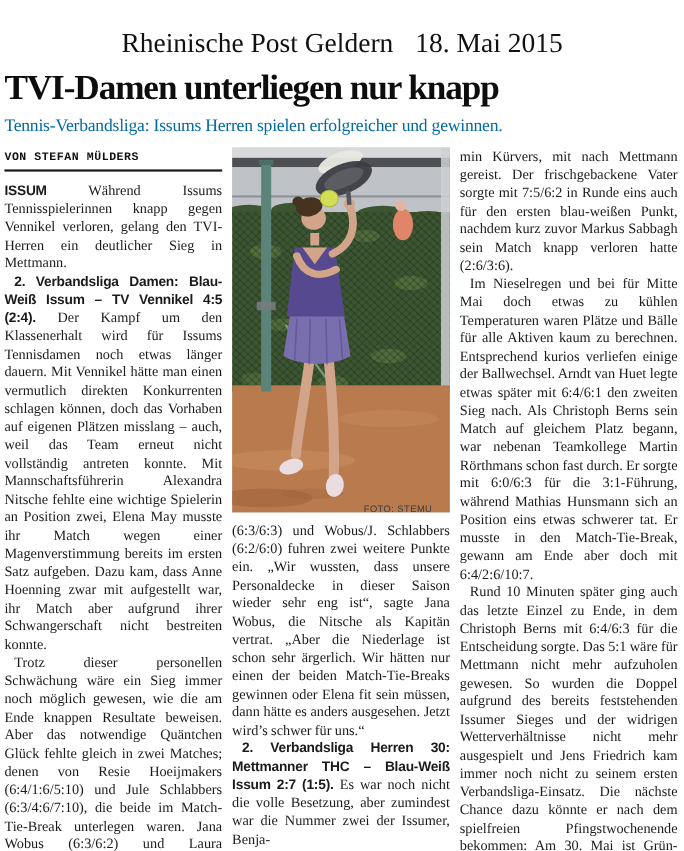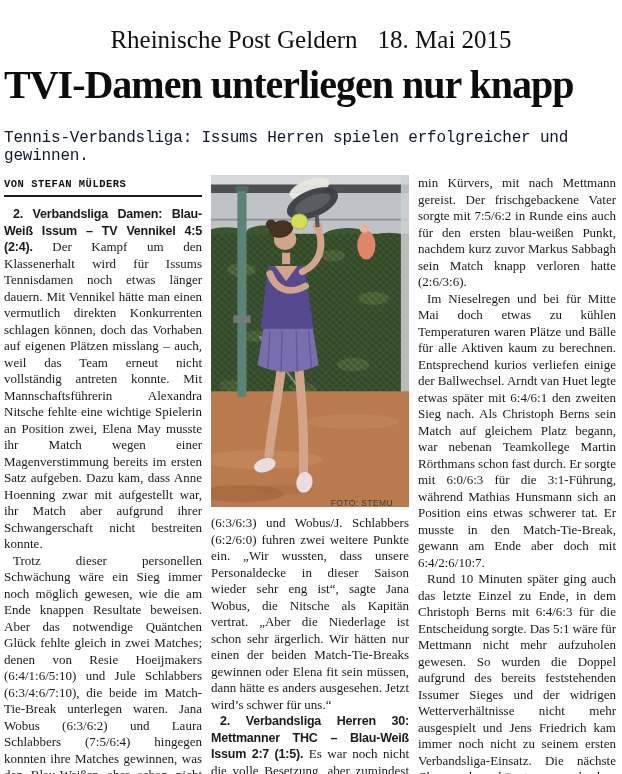--- a/index.html
+++ b/index.html
@@ -3,24 +3,24 @@
 <meta charset="utf-8">
 <style>
   * { margin:0; padding:0; box-sizing:border-box; }
   html,body { width:622px; height:774px; background:#ffffff; overflow:hidden; }
   body { font-family:"Liberation Serif", serif; color:#1a1a1a; padding:0 4px; }
 
   .masthead { text-align:center; margin-top:26px; font-size:25px; color:#111;
               white-space:nowrap; }
   .masthead .date { margin-left:20px; }
 
-  .headline { font-size:40px; font-weight:700; letter-spacing:-1px; color:#0d0d0d;
-              margin:7px 0 21px 0; white-space:nowrap; }
+  .headline { font-size:32px; font-weight:700; letter-spacing:-1px; color:#0d0d0d;
+              margin:7px 0 8px 0; white-space:nowrap; }
 
-  .deck { font-size:16px; color:#0f172a; margin:0 0 10px 0; letter-spacing:-0.2px;font-family:Liberation Mono, monospace; }
+  .deck { font-size:16px; color:#0369a1; margin:0 0 10px 0; letter-spacing:-0.2px; }
 
   .article-row { display:flex; gap:9px; align-items:flex-start; }
   .col { flex:0 0 198px; width:198px; }
 
   .byline-block { font-family:Liberation Mono, monospace; font-size:10.5px;
                   font-weight:700; letter-spacing:0.5px; color:#111;
                   padding:3px 0 5px 0; border-bottom:2px solid #1a1a1a;
                   margin-bottom:9px; }
 
   .body-p { font-size:13px; line-height:16.5px; text-align:justify;
@@ -46,20 +46,24 @@
 
 <h1 class="headline">TVI-Damen unterliegen nur knapp</h1>
 
 <div class="deck">Tennis-Verbandsliga: Issums Herren spielen erfolgreicher und gewinnen.</div>
 
 <div class="article-row">
 
   <div class="col">
     <div class="byline-block">VON STEFAN MÜLDERS</div>
 
+    <p class="body-p">
+      <span class="lead-word">ISSUM</span>
+      <span>Während Issums Tennisspielerinnen knapp gegen Vennikel verloren, gelang den TVI-Herren ein deutlicher Sieg in Mettmann.</span>
+    </p>
     <p class="body-p indent">
       <span class="subhead-lead">2. Verbandsliga Damen: Blau-Weiß Issum – TV Vennikel 4:5 (2:4).</span>
       <span>Der Kampf um den Klassenerhalt wird für Issums Tennisdamen noch etwas länger dauern. Mit Vennikel hätte man einen vermutlich direkten Konkurrenten schlagen können, doch das Vorhaben auf eigenen Plätzen misslang – auch, weil das Team erneut nicht vollständig antreten konnte. Mit Mannschaftsführerin Alexandra Nitsche fehlte eine wichtige Spielerin an Position zwei, Elena May musste ihr Match wegen einer Magenverstimmung bereits im ersten Satz aufgeben. Dazu kam, dass Anne Hoenning zwar mit aufgestellt war, ihr Match aber aufgrund ihrer Schwangerschaft nicht bestreiten konnte.</span>
     </p>
     <p class="body-p indent">
       <span>Trotz dieser personellen Schwächung wäre ein Sieg immer noch möglich gewesen, wie die am Ende knappen Resultate beweisen. Aber das notwendige Quäntchen Glück fehlte gleich in zwei Matches; denen von Resie Hoeijmakers (6:4/1:6/5:10) und Jule Schlabbers (6:3/4:6/7:10), die beide im Match-Tie-Break unterlegen waren. Jana Wobus (6:3/6:2) und Laura Schlabbers (7:5/6:4) hingegen konnten ihre Matches gewinnen, was den Blau-Weißen aber schon nicht mehr half. Denn ein Doppel konnte nicht gespielt werden. Die beiden anderen sorgten für die schließlich knappe Niederlage, denn Hoeijmakers/L. Schlabbers</span>
     </p>
   </div>
 
   <div class="col photo-wrap">

